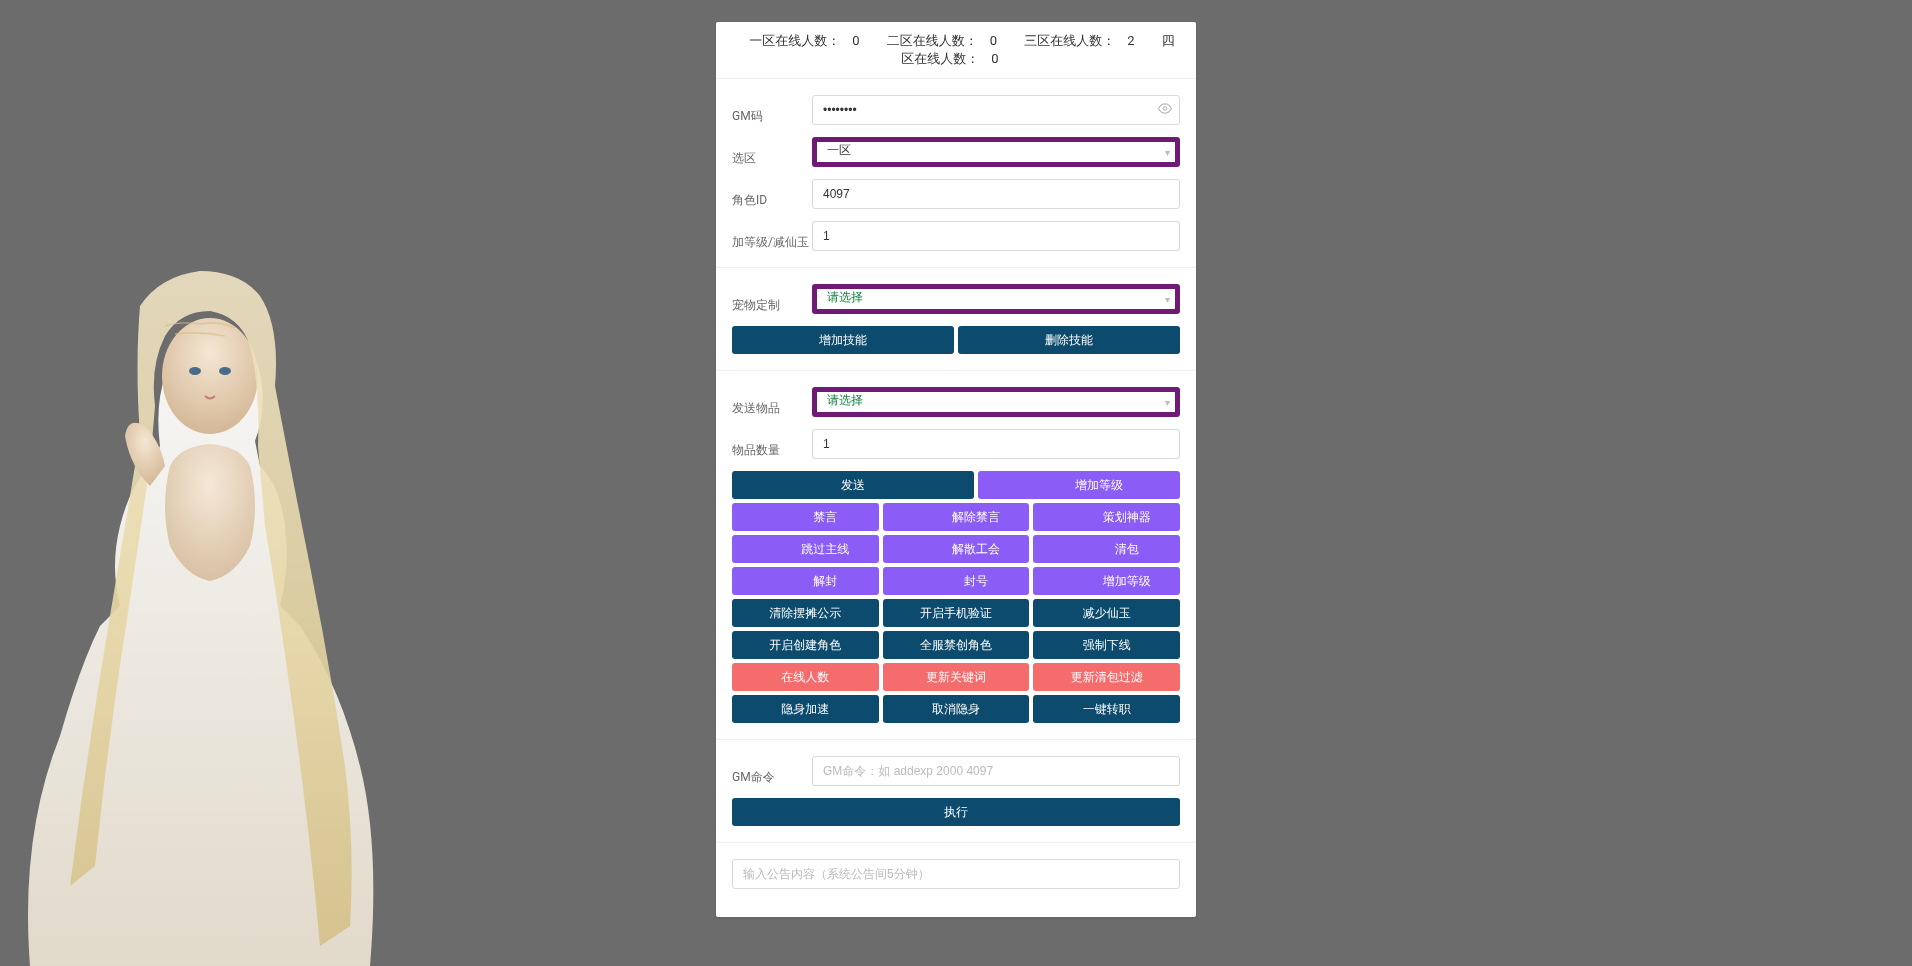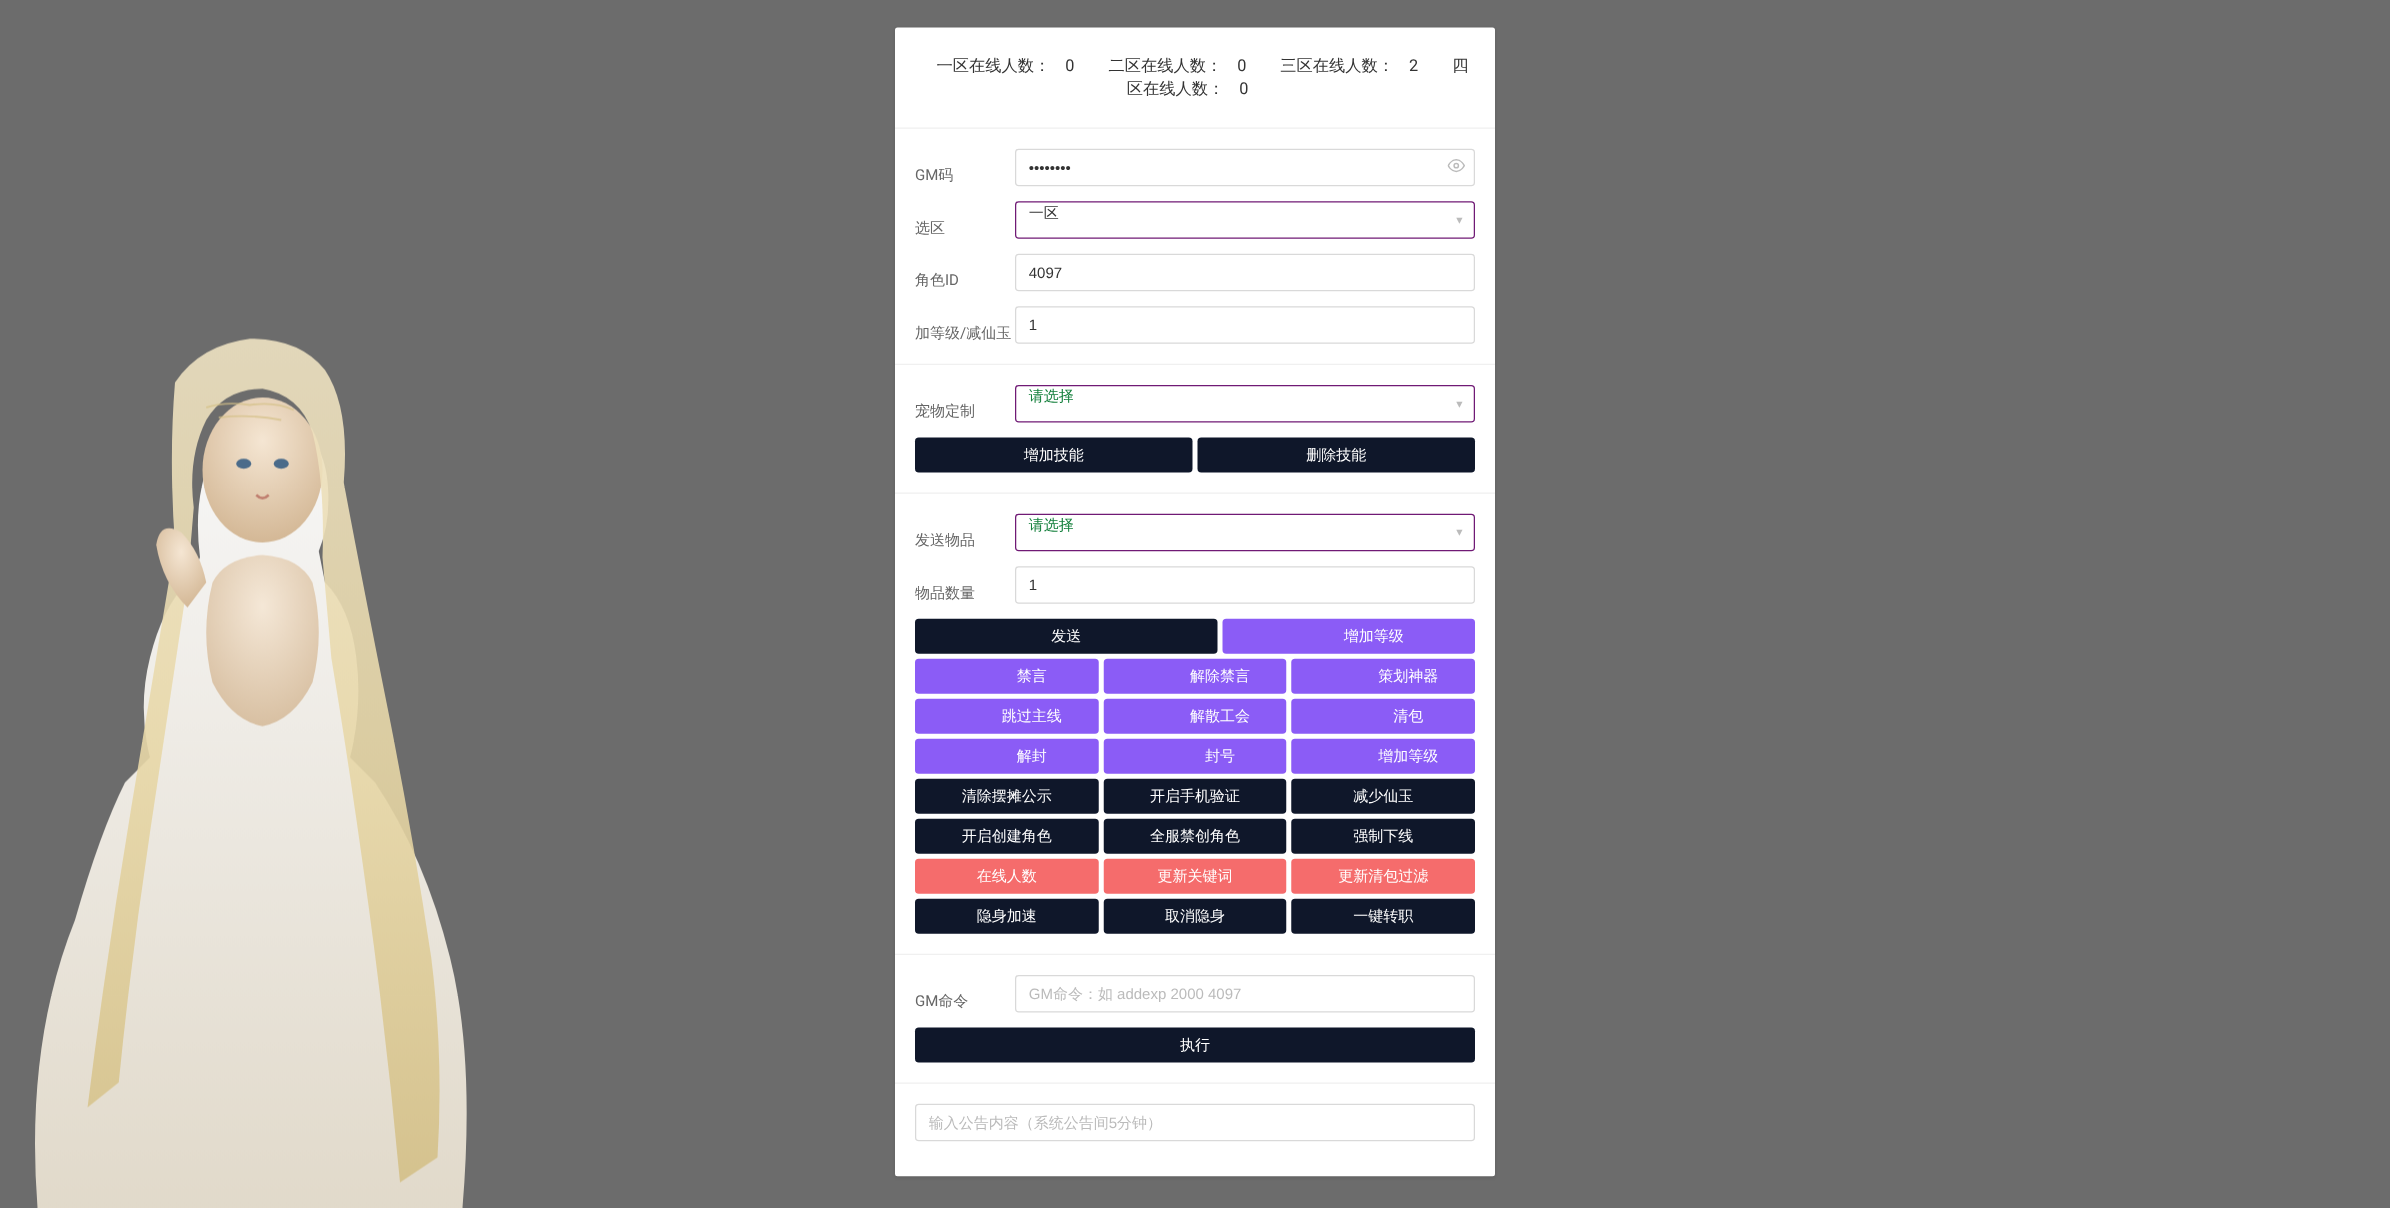--- a/index.html
+++ b/index.html
@@ -27,21 +27,21 @@
       height: 100%;
     }
     .main-panel {
       width: 480px;
       margin: 22px auto 40px;
       background: #fff;
       border-radius: 2px;
       box-shadow: 0 1px 3px rgba(0,0,0,0.1);
     }
     .header-status {
-      padding: 22px 16px;
+      padding: 10px 16px;
       text-align: center;
       font-size: 13px;
       color: #333;
       border-bottom: 1px solid #f0f0f0;
     }
     .header-status span {
       margin: 0 6px;
     }
     .content {
       padding: 16px;
@@ -80,21 +80,21 @@
       top: 50%;
       transform: translateY(-50%);
       color: #bbb;
       font-size: 12px;
       cursor: pointer;
     }
     .select {
       width: 100%;
       height: 30px;
       padding: 0 10px;
-      border: 1px solid #701a75;
+      border: 5px solid #701a75;
       border-radius: 3px;
       font-size: 12px;
       color: #333;
       background: #fff;
       outline: none;
       appearance: none;
       position: relative;
     }
     .select-wrapper {
       position: relative;
@@ -128,21 +128,21 @@
       border: none;
       border-radius: 3px;
       font-size: 12px;
       color: #fff;
       cursor: pointer;
       display: flex;
       align-items: center;
       justify-content: center;
     }
     .btn-blue {
-      background: #0f172a;
+      background: #0c4a6e;
     }
     .btn-orange {
       background: #8b5cf6;
       padding-left: 40px;
     }
     .btn-red {
       background: #f56c6c;
     }
     .btn-full {
       width: 100%;

